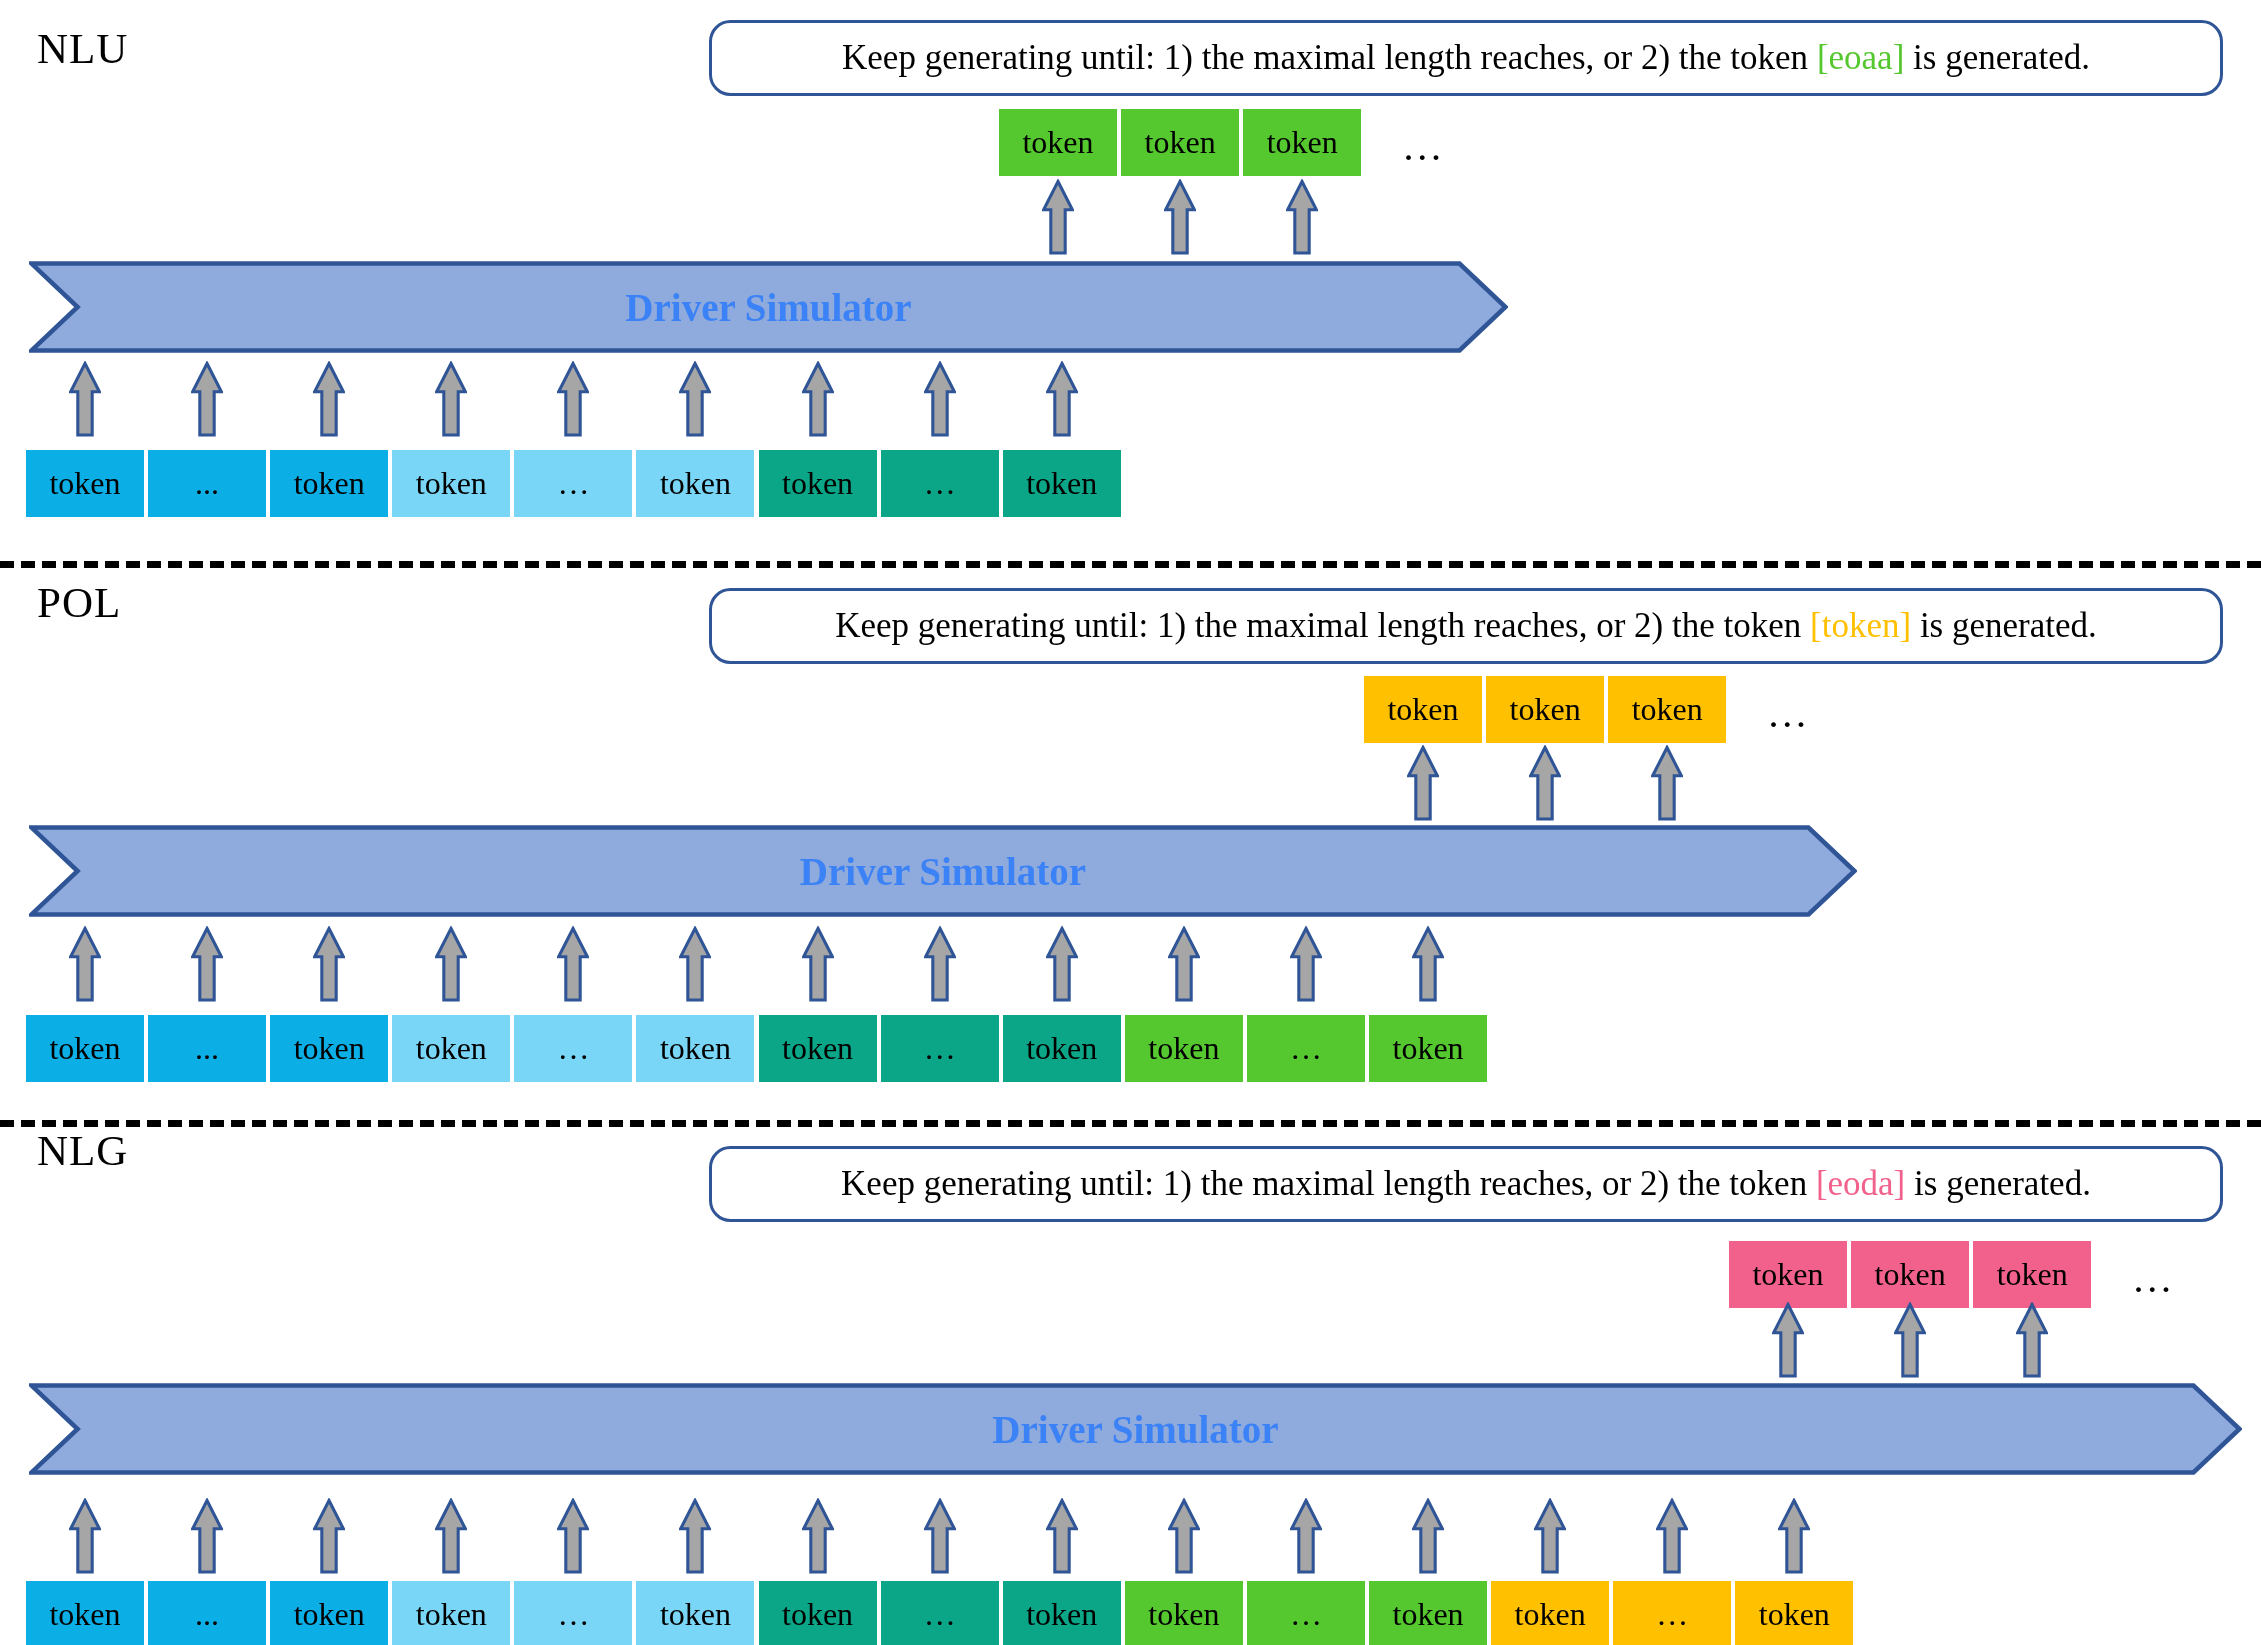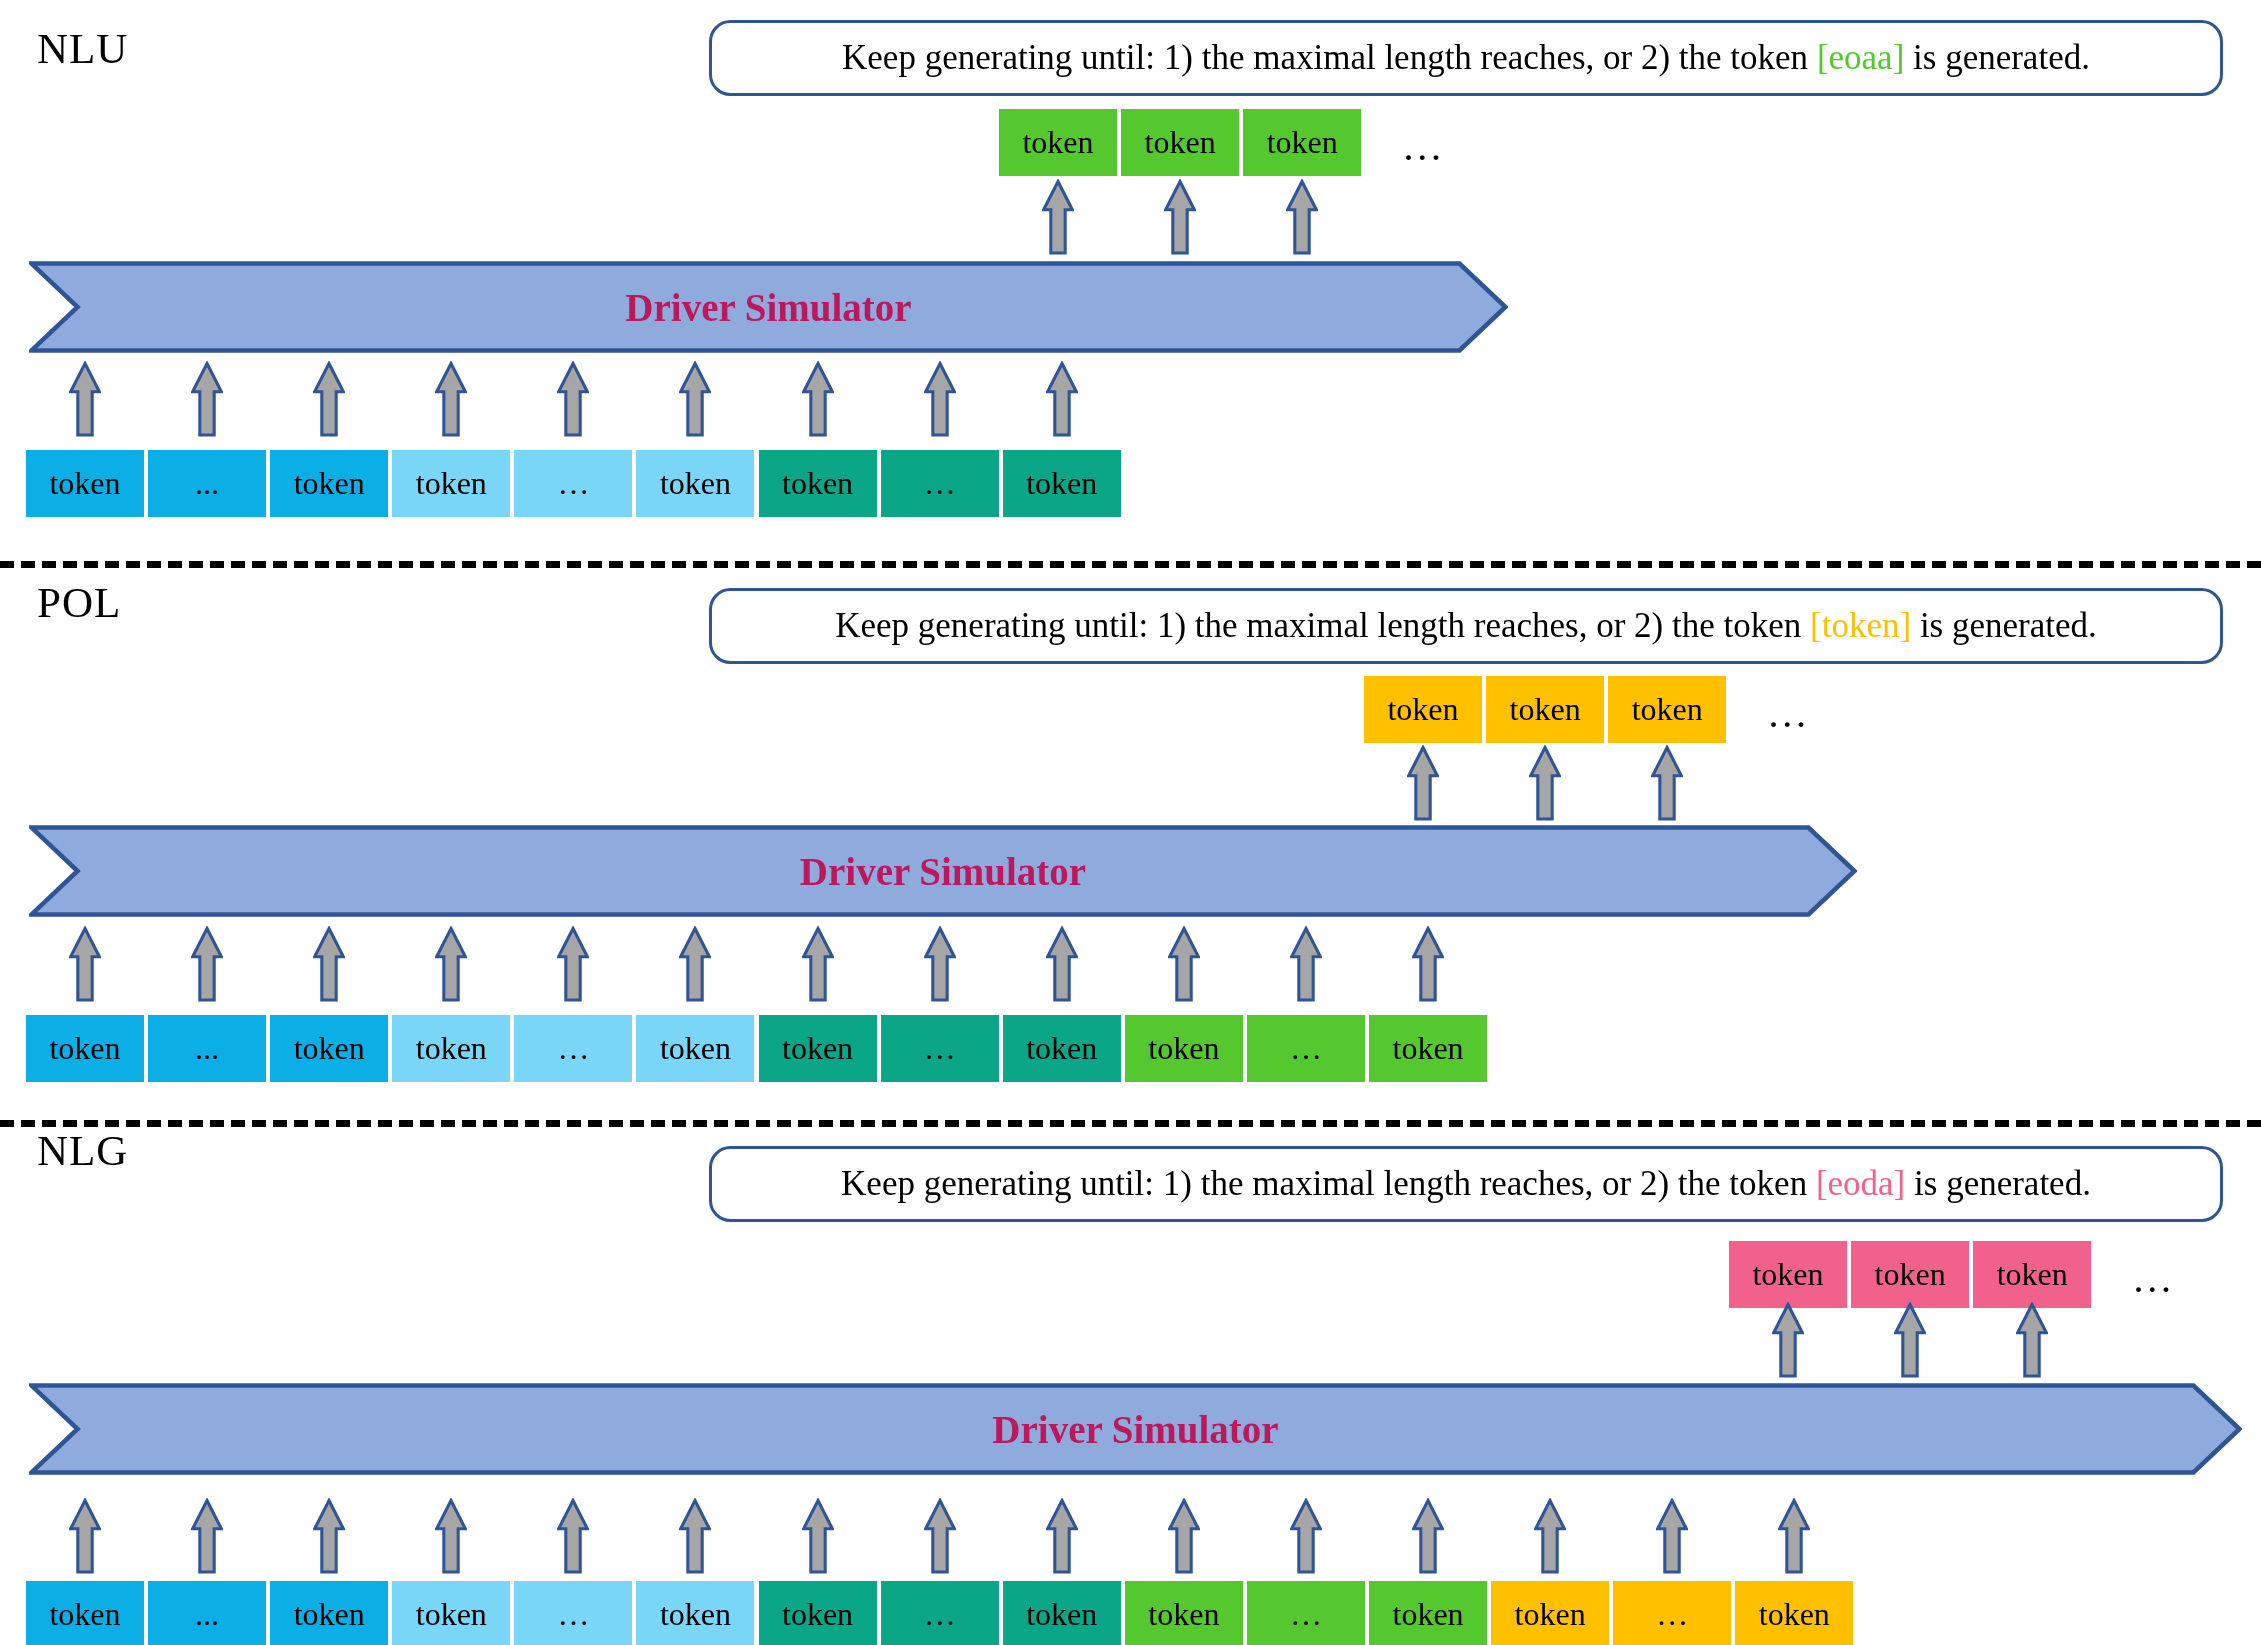--- a/index.html
+++ b/index.html
@@ -50,21 +50,21 @@
     width:118px;height:76px;flex:none;
     display:flex;align-items:flex-end;justify-content:center;
   }
   .banner{
     position:absolute;
     display:flex;align-items:center;justify-content:center;
   }
   .banner svg{position:absolute;left:0;top:0;}
   .blabel{
     position:relative;z-index:2;
-    font-weight:bold;font-size:39px;color:#be185d;
+    font-weight:bold;font-size:39px;color:#3b82f6;
   }
   .separator{
     position:absolute;left:0;width:2261px;height:0;
     border-top:7.2px dashed #000;
   }
   
   #lab-nlu{left:37px;top:26.6px;}
   #box-nlu{left:709px;top:20.4px;width:1514px;height:76px;}
   #out-nlu{left:999px;top:109px;}
   #oar-nlu{left:999px;top:179px;}

